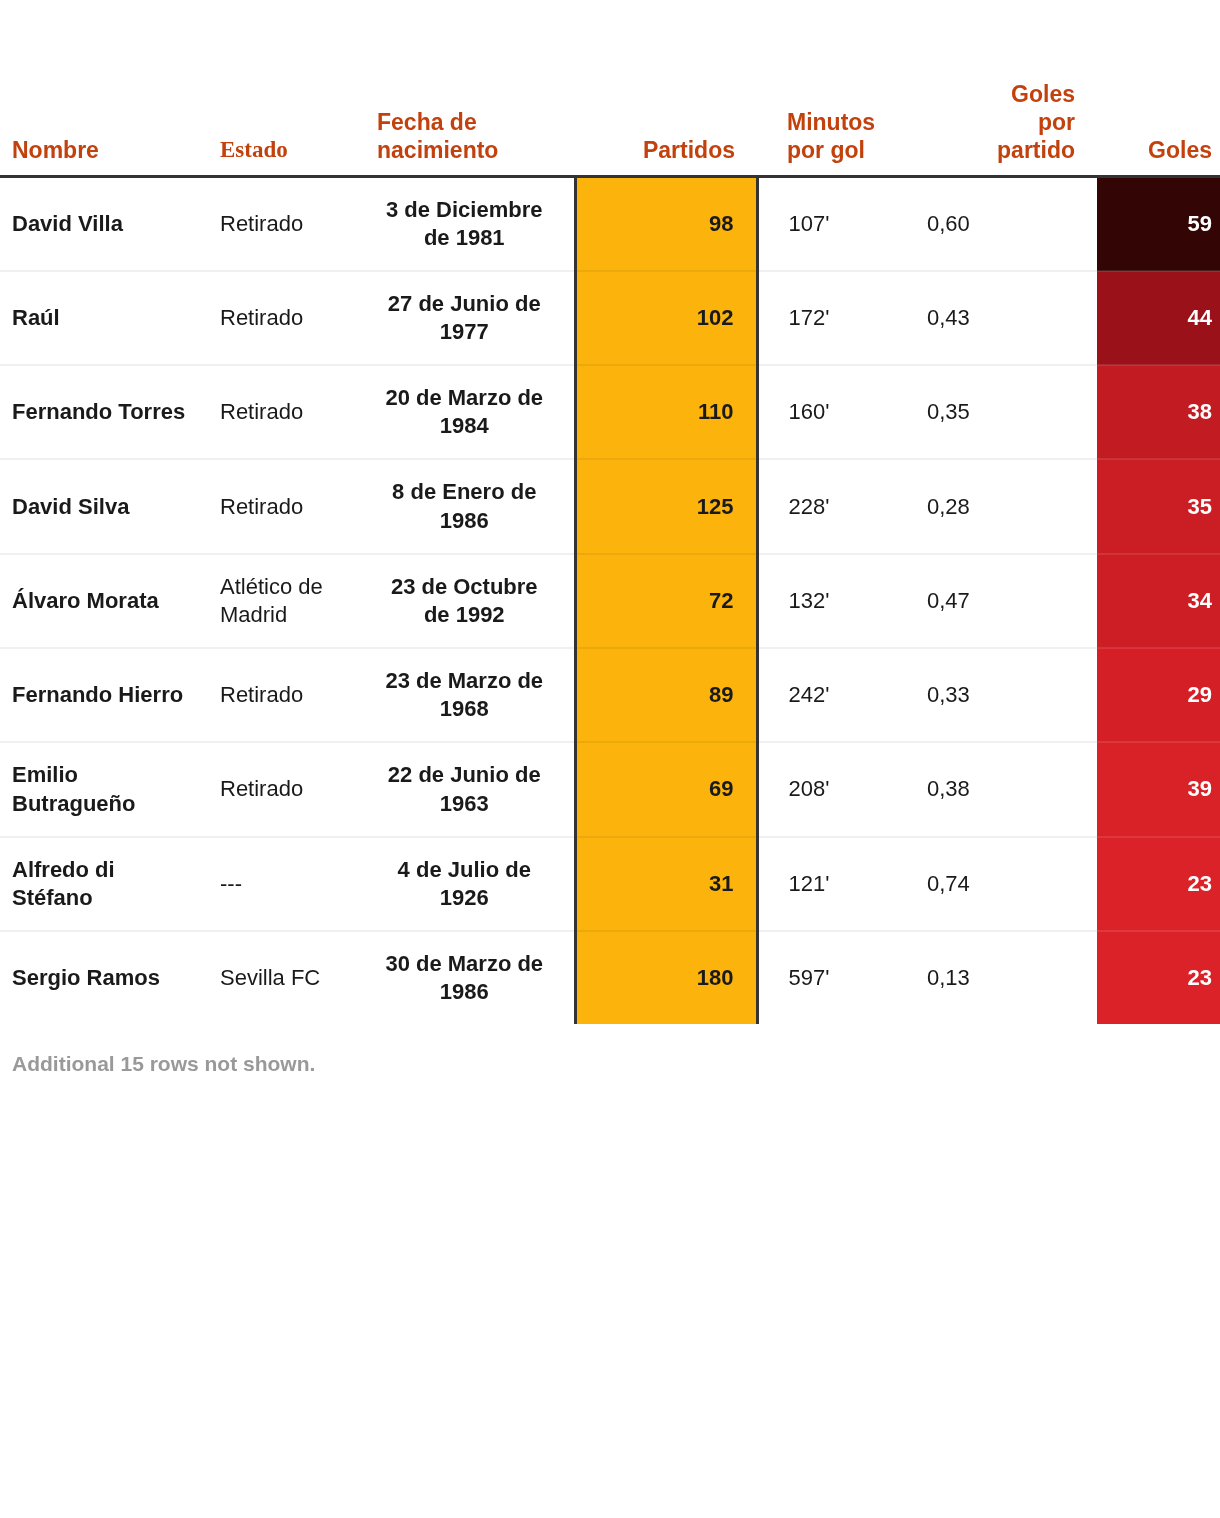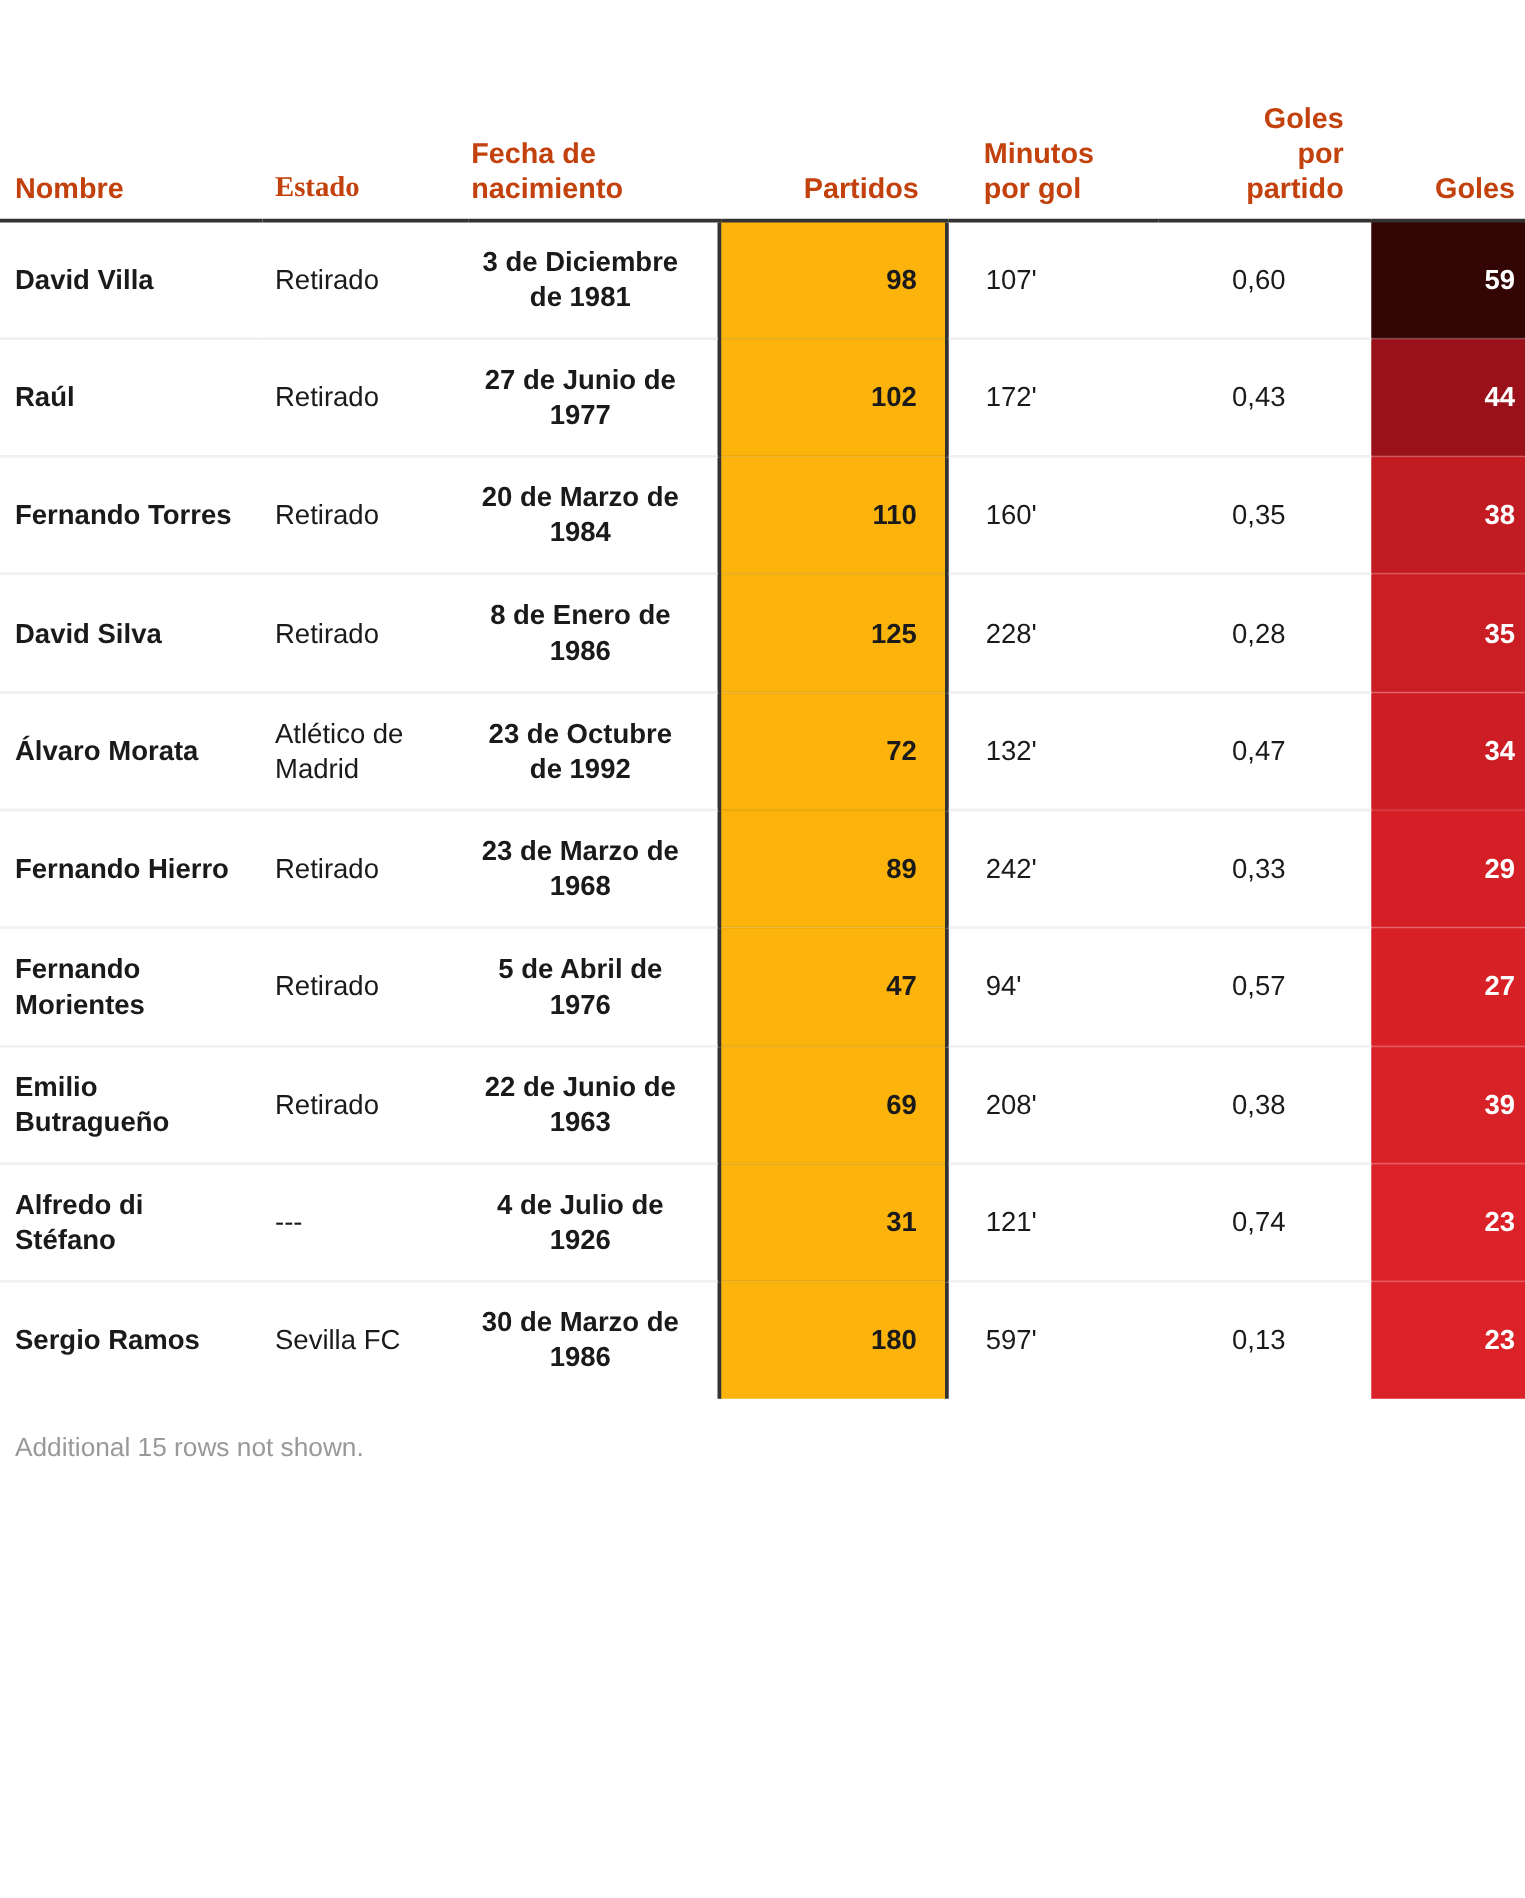--- a/index.html
+++ b/index.html
@@ -99,40 +99,41 @@
     border-left: 3px solid #333333;
     border-right: 3px solid #333333;
     border-bottom: 2px solid rgba(0,0,0,0.06);
   }
   td.t-minutos {
     text-align: left;
     padding-left: 30px;
     padding-right: 10px;
   }
   td.t-gxp {
-    text-align: center;
+    text-align: left;
     padding-right: 10px;
   }
   td.t-goles {
     font-weight: bold;
     text-align: right;
     padding-right: 8px;
     color: #ffffff;
     border-bottom: 2px solid rgba(255,255,255,0.10);
   }
 
   
   .footer-block {
     padding: 26px 0 0 12px;
   }
   .notes-line {
     font-size: 21px;
     color: #999999;
     line-height: 1.3;
     padding-bottom: 44px;
+    font-weight: bold;
   }
   .credit-line {
     font-size: 19px;
     color: #999999;
     line-height: 1.3;
   }
 </style>
 </head>
 <body>
 
@@ -226,29 +227,20 @@
         <tr>
           <td class="t-nombre">Fernando Hierro</td>
           <td class="t-estado">Retirado</td>
           <td class="t-fecha">23 de Marzo de 1968</td>
           <td class="t-partidos">89</td>
           <td class="t-minutos">242'</td>
           <td class="t-gxp">0,33</td>
           <td class="t-goles" style="background: rgb(213, 31, 38);">29</td>
         </tr>
         <tr>
-          <td class="t-nombre">Fernando Morientes</td>
-          <td class="t-estado">Retirado</td>
-          <td class="t-fecha">5 de Abril de 1976</td>
-          <td class="t-partidos">47</td>
-          <td class="t-minutos">94'</td>
-          <td class="t-gxp">0,57</td>
-          <td class="t-goles" style="background: rgb(216, 32, 39);">27</td>
-        </tr>
-        <tr>
           <td class="t-nombre">Emilio Butragueño</td>
           <td class="t-estado">Retirado</td>
           <td class="t-fecha">22 de Junio de 1963</td>
           <td class="t-partidos">69</td>
           <td class="t-minutos">208'</td>
           <td class="t-gxp">0,38</td>
           <td class="t-goles" style="background: rgb(217, 33, 40);">39</td>
         </tr>
         <tr>
           <td class="t-nombre">Alfredo di Stéfano</td>

